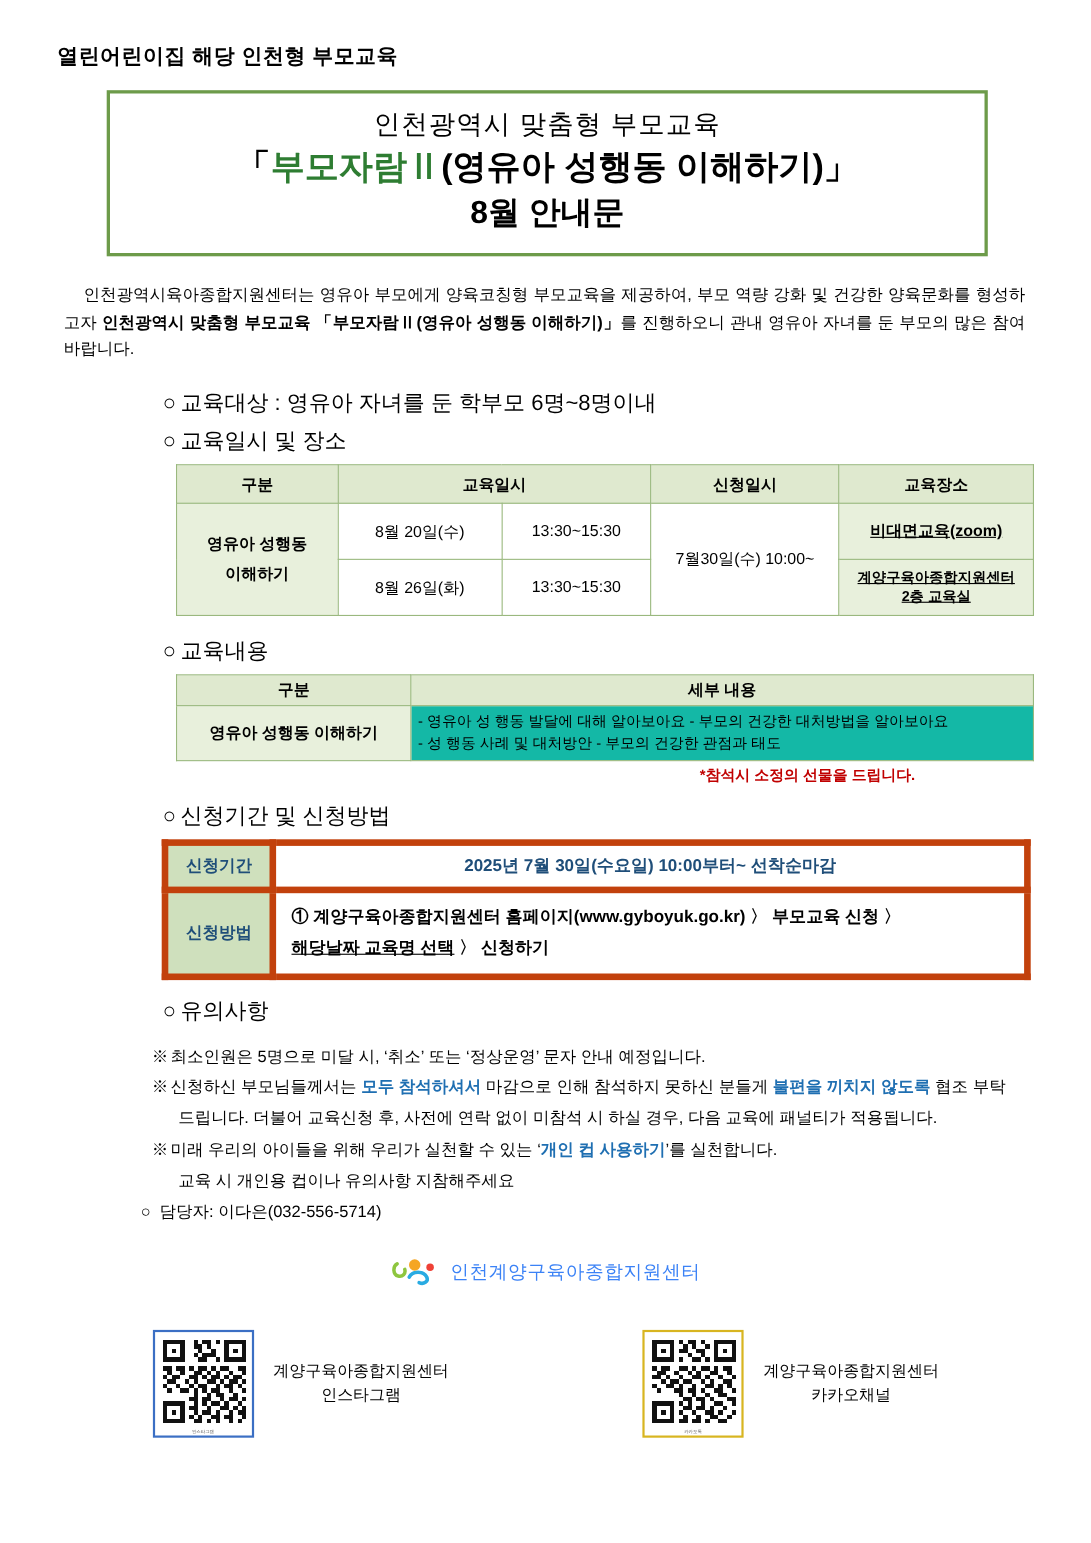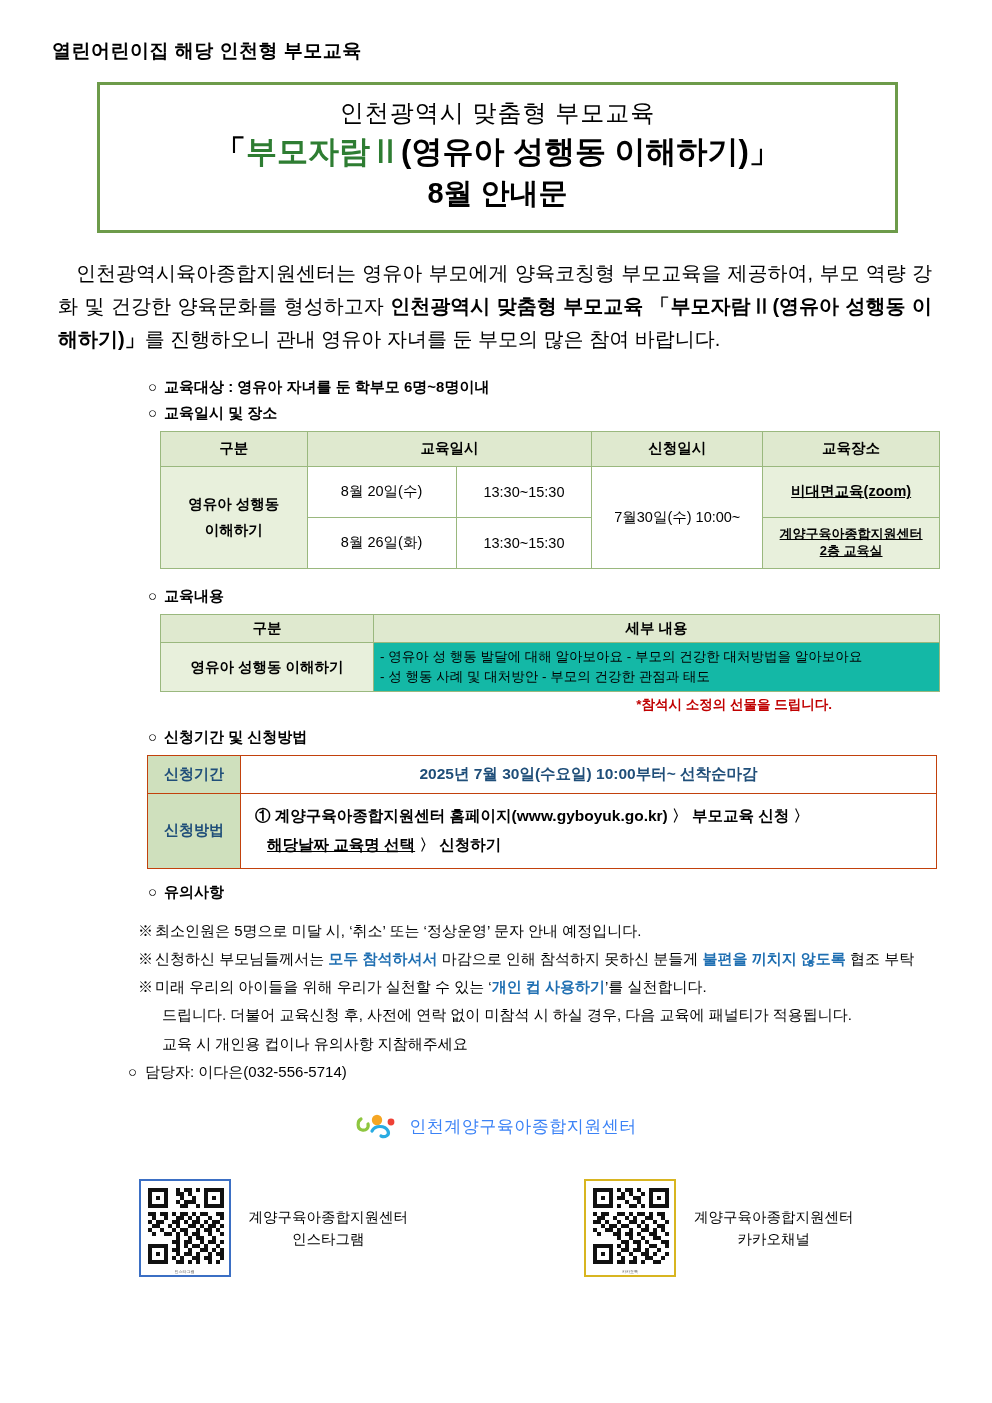--- a/index.html
+++ b/index.html
@@ -48,40 +48,39 @@
   }
   .title-line2 .green {
     color: #2e7d32;
   }
   .title-line3 {
     font-size: 29px;
     font-weight: bold;
     margin-top: 2px;
   }
   .intro {
-    font-size: 20px;
+    font-size: 15px;
     line-height: 1.65;
     margin: 24px 8px 0 6px;
     text-align: justify;
     text-indent: 0;
   }
   .intro .ind {
     display: inline-block;
     width: 18px;
   }
   .intro b {
     font-weight: bold;
   }
   .section-list {
     margin: 22px 0 0 96px;
   }
   .bullet-row {
-    font-size: 15px;
+    font-size: 20px;
     margin-bottom: 7px;
-    font-weight: bold;
   }
   .circle {
     display: inline-block;
     width: 16px;
   }
   table {
     border-collapse: collapse;
     font-size: 14.5px;
     border-radius: 31px;
   }
@@ -145,21 +144,21 @@
     font-weight: bold;
     font-size: 13.5px;
     text-align: right;
     margin: 4px 108px 0 0;
   }
   .tbl3 {
     margin: 8px 0 0 95px;
     width: 790px;
   }
   .tbl3 td {
-    border: 1px solid #c2410c;
+    border: 6px solid #c2410c;
     padding: 8px 0;
     vertical-align: middle;
   }
   .tbl3 td.rowhead {
     background: #cfe0bd;
     font-weight: bold;
     text-align: center;
     width: 92px;
     color: #1f4e79;
     font-size: 15px;
@@ -172,21 +171,20 @@
     font-size: 15.5px;
   }
   .tbl3 td.body.left {
     text-align: left;
     padding-left: 14px;
     line-height: 1.85;
     color: #000000;
   }
   .tbl3 .uline {
     text-decoration: underline;
-    margin-left: 12px;
   }
   .notes {
     margin: 16px 0 0 86px;
     font-size: 15px;
     line-height: 1.75;
   }
   .notes .row {
     margin-bottom: 2px;
   }
   .notes .mark {
@@ -349,23 +347,23 @@
 
   <div class="section-list" style="margin-top:14px;margin-left:96px">
     <div class="bullet-row"><span class="circle">○</span><span>유의사항</span></div>
   </div>
 
   <div class="notes">
     <div class="row"><span class="mark">※</span><span>최소인원은 5명으로 미달 시, ‘취소’ 또는 ‘정상운영’  문자 안내 예정입니다.</span></div>
 
     <div class="row"><span class="mark">※</span><span>신청하신 부모님들께서는 </span><span class="blue">모두 참석하셔서</span><span> 마감으로 인해 참석하지 못하신 분들게 </span><span class="blue">불편을 끼치지 않도록</span><span> 협조 부탁</span></div>
 
+    <div class="row indent"><span>드립니다. 더불어 교육신청 후, 사전에 연락 없이 미참석 시 하실 경우, 다음 교육에 패널티가 적용됩니다.</span></div>
+
     <div class="row"><span class="mark">※</span><span>미래 우리의 아이들을 위해 우리가 실천할 수 있는 ‘</span><span class="blue">개인 컵 사용하기</span><span>’를 실천합니다.</span></div>
-
-    <div class="row indent"><span>드립니다. 더불어 교육신청 후, 사전에 연락 없이 미참석 시 하실 경우, 다음 교육에 패널티가 적용됩니다.</span></div>
 
     <div class="row indent"><span>교육 시 개인용 컵이나 유의사항 지참해주세요</span></div>
 
     <div class="row" style="margin-left:-10px;margin-top:2px"><span class="mark">○</span><span>담당자: 이다은(032-556-5714)</span></div>
   </div>
 
   <div class="logo-row">
     <div class="logo-mark">
       <svg width="46" height="30" viewBox="0 0 46 30" aria-hidden="true">
         <path d="M6 8 C2 10 2 18 7 19 C11 20 14 17 13 13" stroke="#8ec63f" stroke-width="3.2" fill="none" stroke-linecap="round"></path>

